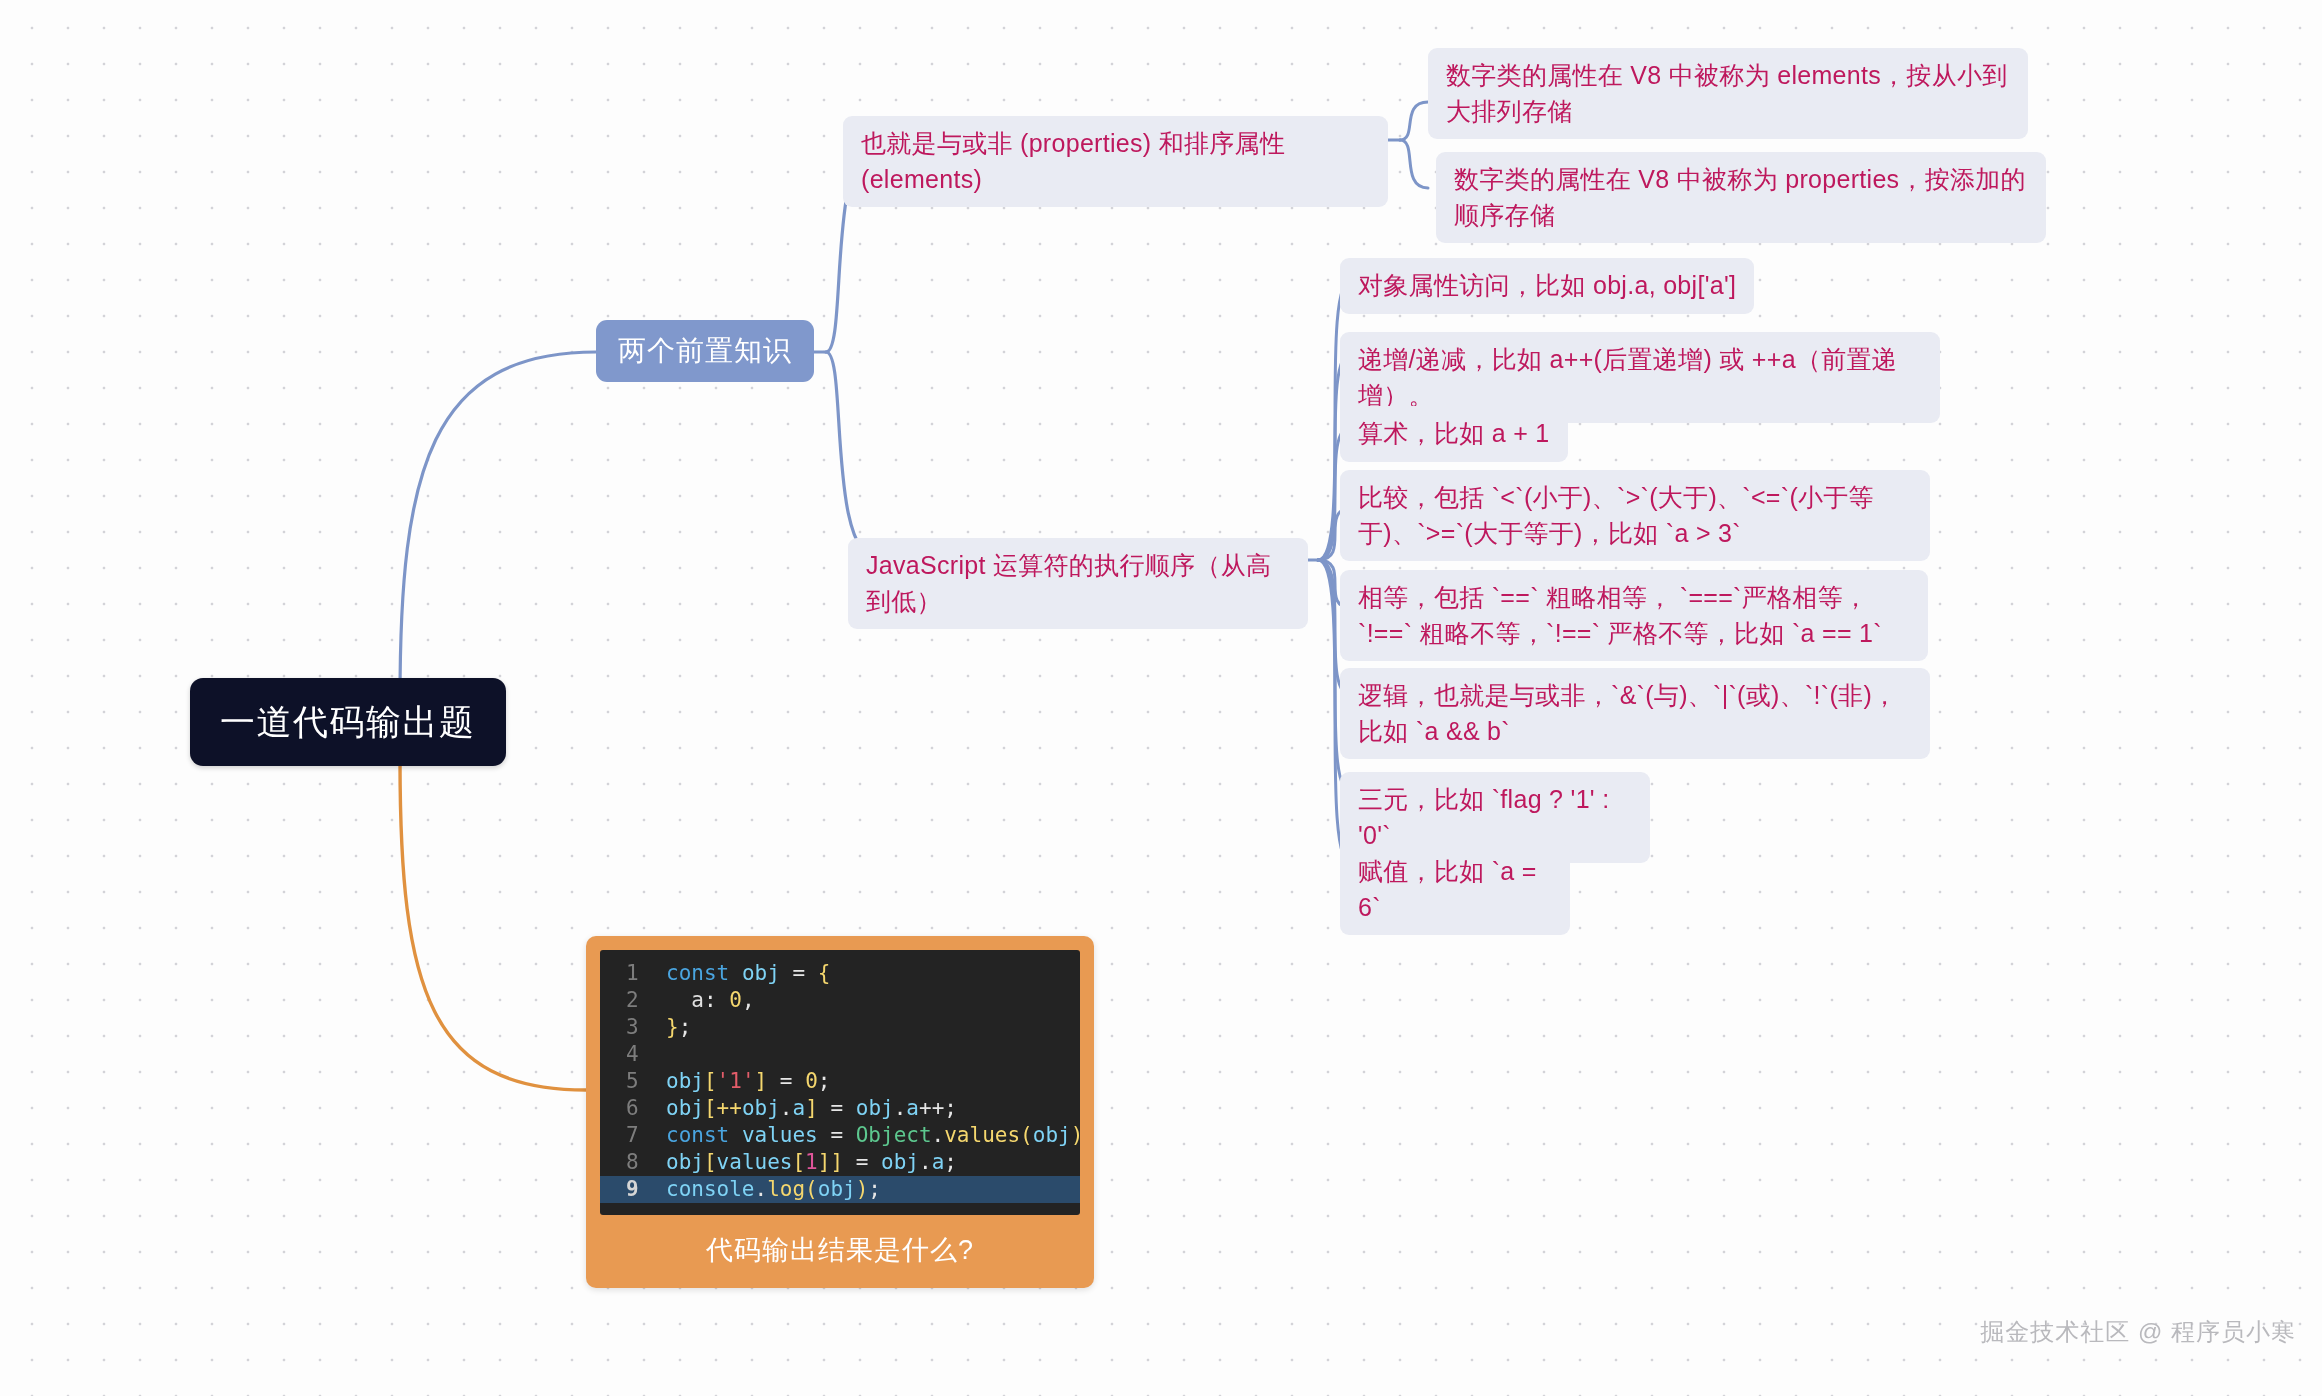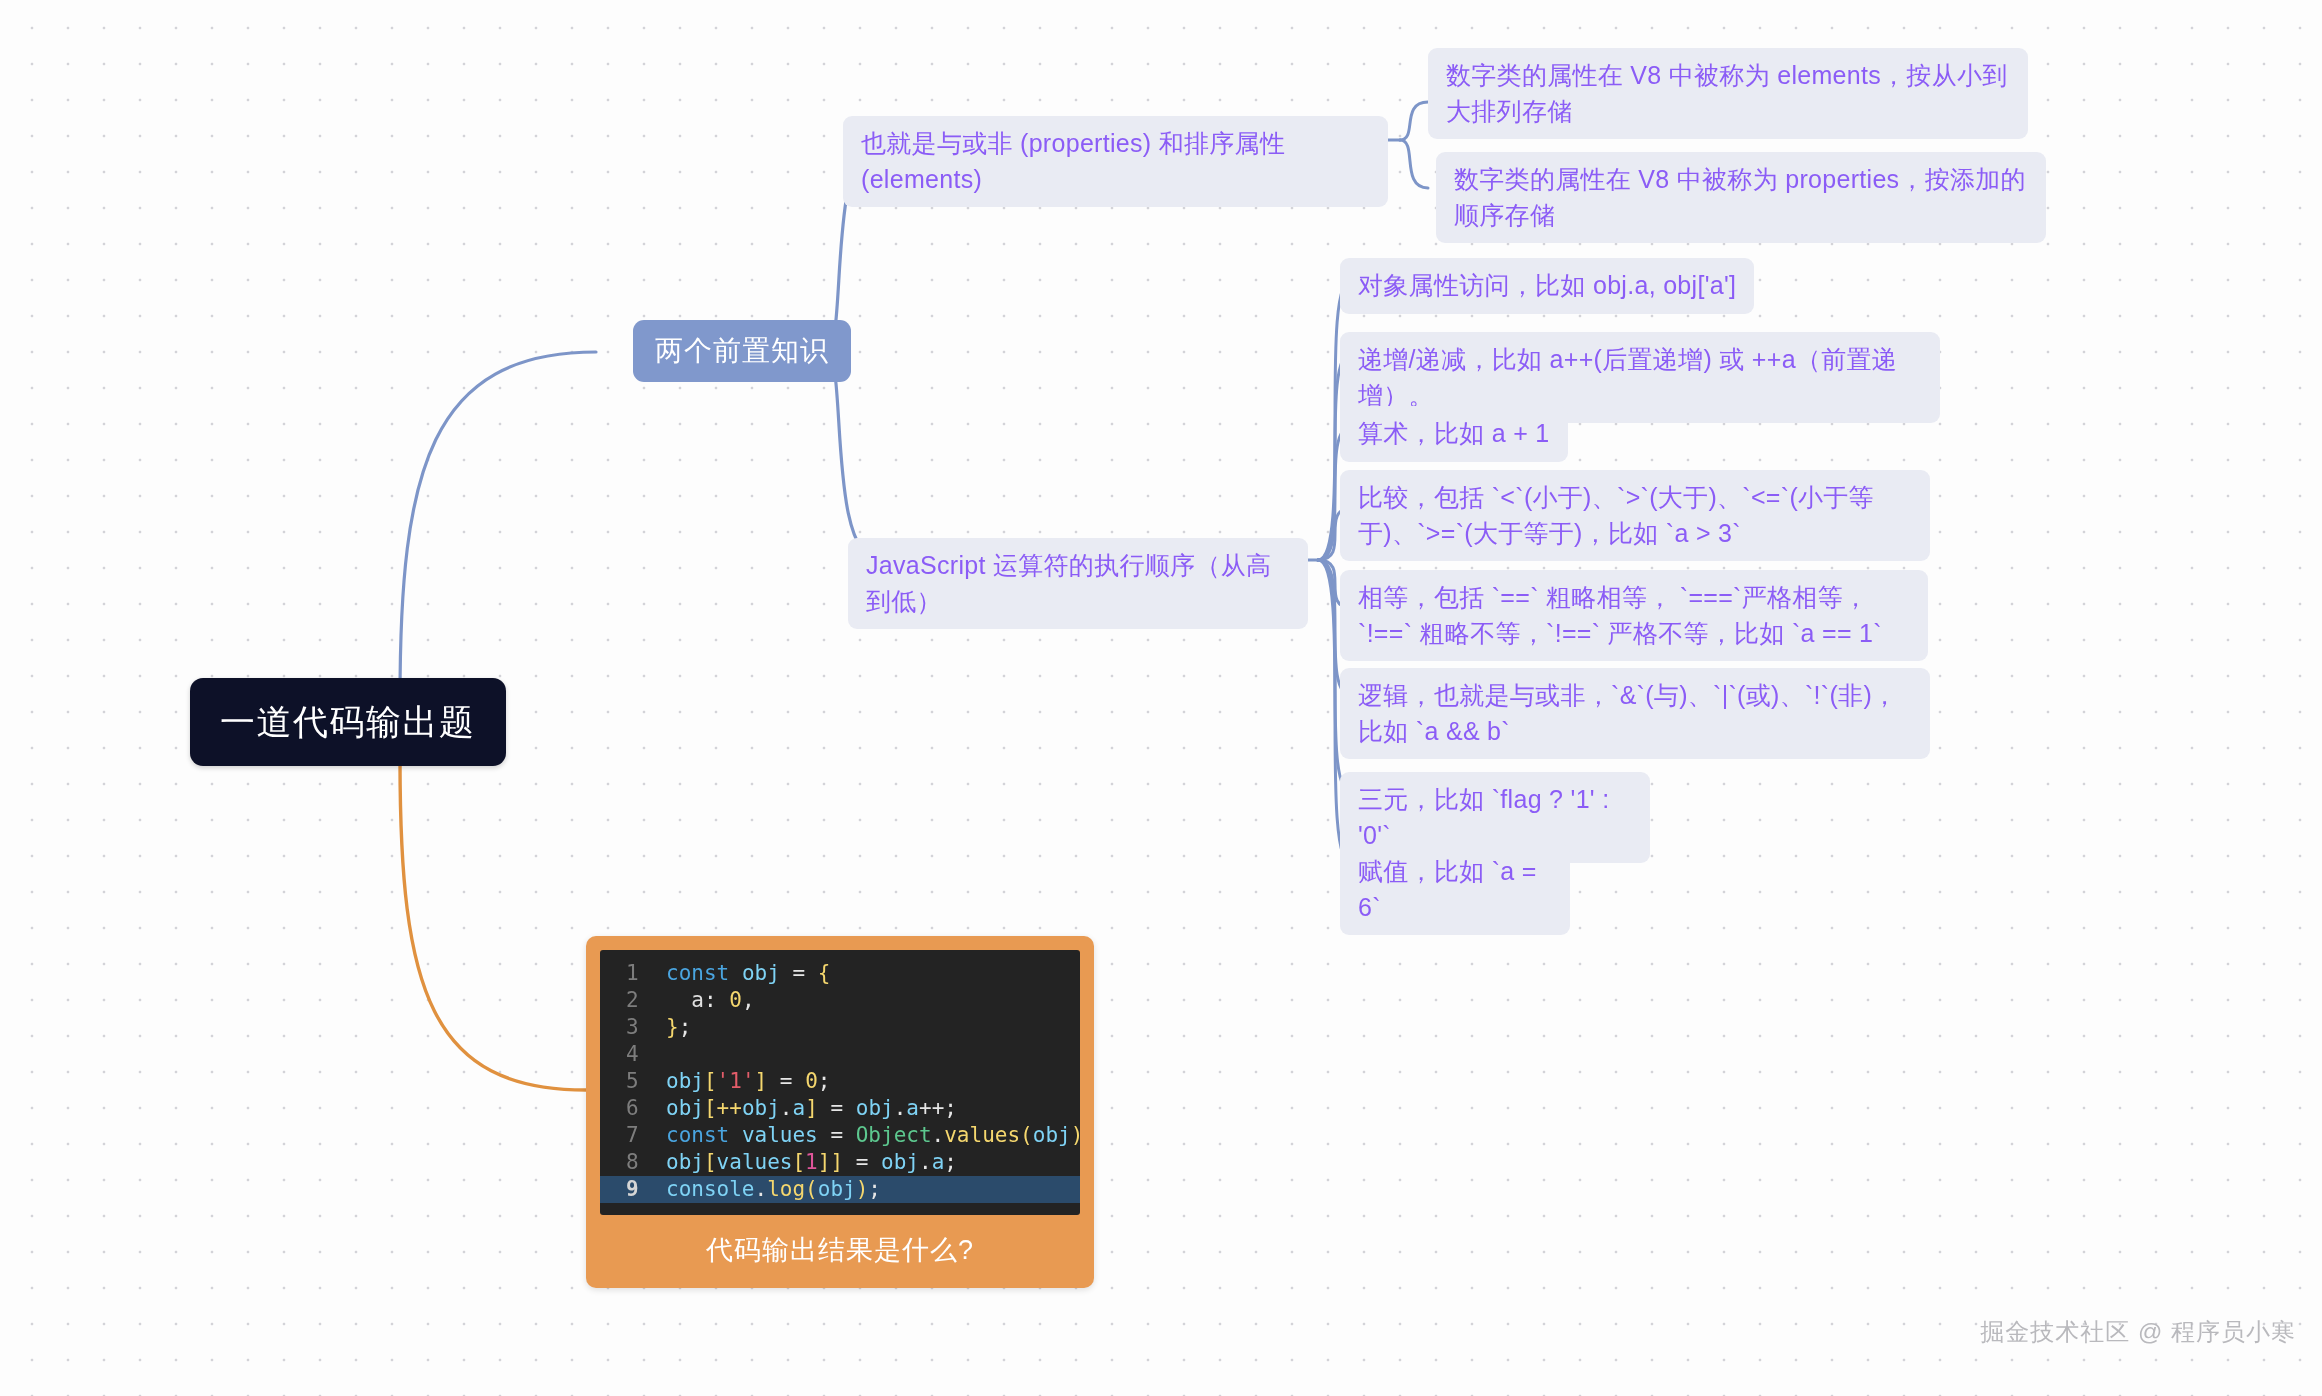--- a/index.html
+++ b/index.html
@@ -65,37 +65,36 @@
     line-height: 1.25;
     letter-spacing: 1.5px;
     font-weight: 400;
   }
 
   
   .l1-node {
     background: #8098cc;
     border-radius: 11px;
     padding: 13px 22px;
-    margin-left: 37px;
   }
   .l1-node .node-text {
     color: #ffffff;
     font-size: 28px;
     line-height: 1.3;
     letter-spacing: 1px;
   }
 
   
   .leaf-node {
     background: #e9ebf3;
     border-radius: 9px;
     padding: 10px 18px;
   }
   .leaf-node .node-text {
-    color: #8b5cf6;
+    color: #be185d;
     font-size: 25px;
     line-height: 1.42;
     letter-spacing: 0.3px;
   }
 
   
   .code-card {
     position: absolute;
     z-index: 3;
     background: #e89a52;

